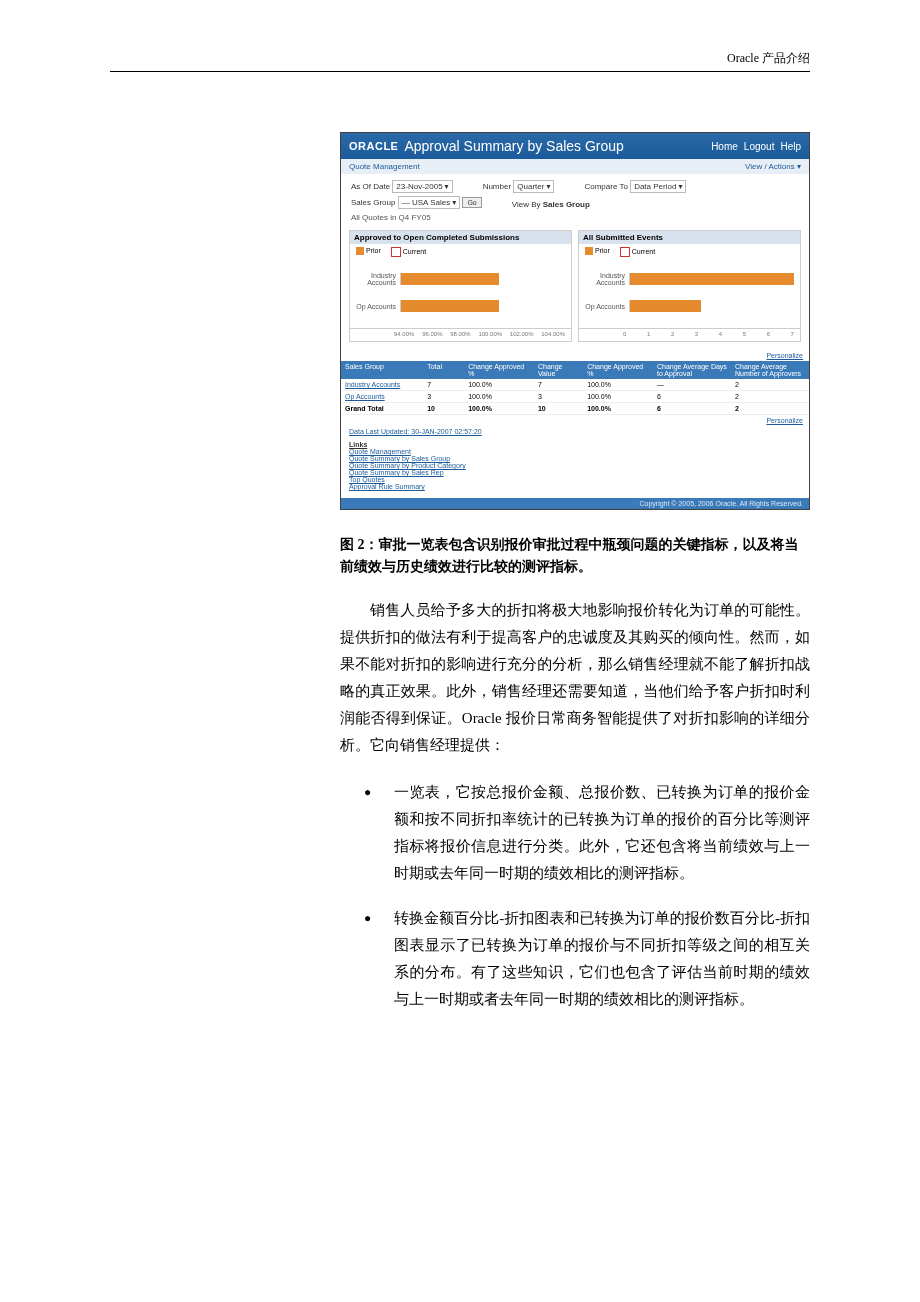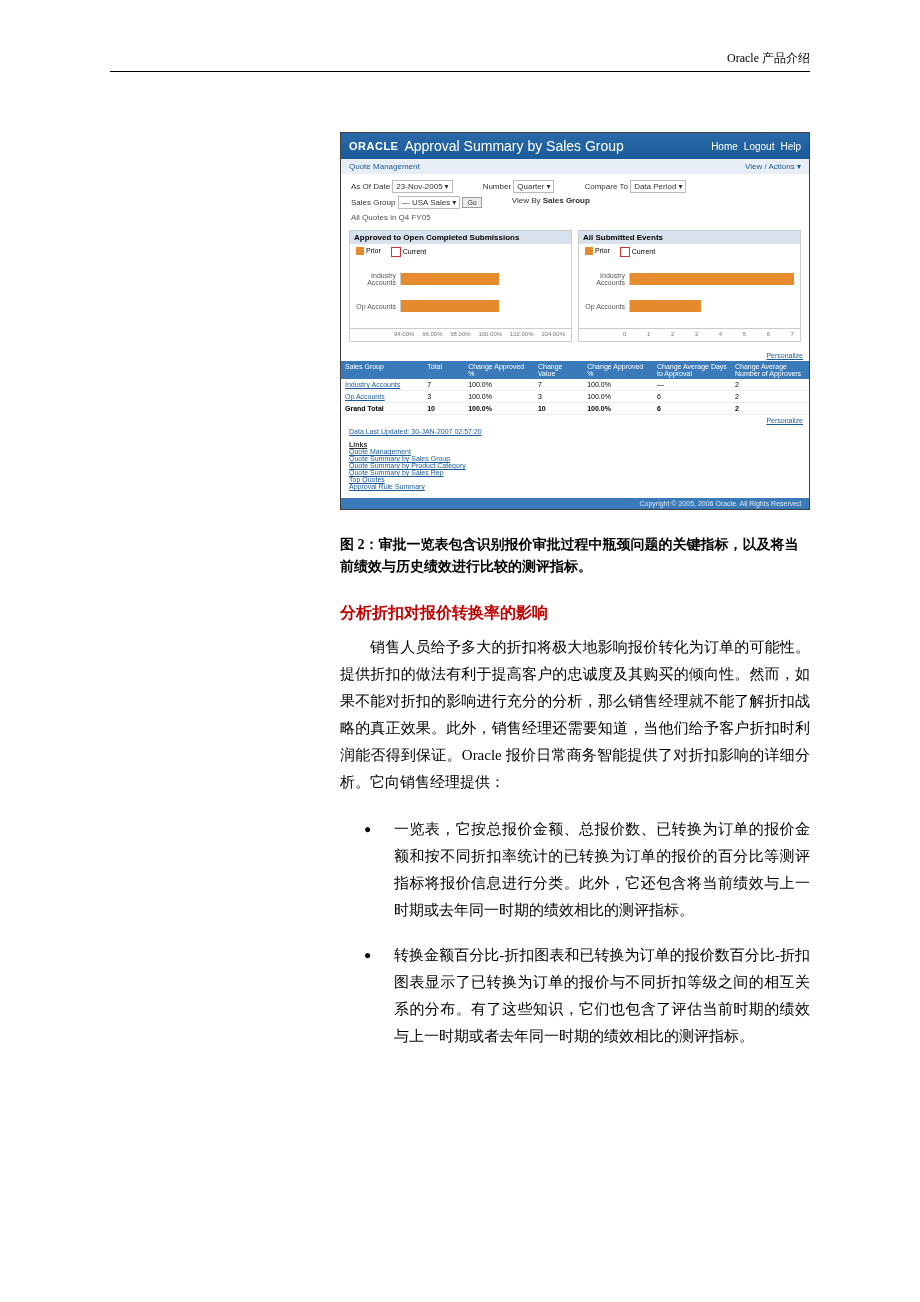--- a/index.html
+++ b/index.html
@@ -66,21 +66,21 @@
   }
   .ss-filters {
     padding: 6px 10px;
     font-size: 8px;
     color: #333;
   }
   .ss-filter-row {
     display: flex;
     gap: 30px;
     margin-bottom: 3px;
-    align-items: flex-start;
+    align-items: flex-end;
   }
   .ss-sel {
     border: 1px solid #bbb;
     background: #fff;
     padding: 1px 3px;
     display: inline-flex;
     align-items: center;
     gap: 2px;
   }
   .ss-go {
@@ -426,21 +426,20 @@
         <a>Top Quotes</a>
         <a>Approval Rule Summary</a>
       </div>
 
       <div class="ss-copy">Copyright © 2005, 2006 Oracle. All Rights Reserved.</div>
     </div>
 
     <div class="caption">图 2：审批一览表包含识别报价审批过程中瓶颈问题的关键指标，以及将当前绩效与历史绩效进行比较的测评指标。</div>
 
 
-    <div class="section-title">分析折扣对报价转换率的影响</div>
 
     <div class="para">销售人员给予多大的折扣将极大地影响报价转化为订单的可能性。提供折扣的做法有利于提高客户的忠诚度及其购买的倾向性。然而，如果不能对折扣的影响进行充分的分析，那么销售经理就不能了解折扣战略的真正效果。此外，销售经理还需要知道，当他们给予客户折扣时利润能否得到保证。Oracle 报价日常商务智能提供了对折扣影响的详细分析。它向销售经理提供：</div>
 
     <ul class="bullets">
       <li>一览表，它按总报价金额、总报价数、已转换为订单的报价金额和按不同折扣率统计的已转换为订单的报价的百分比等测评指标将报价信息进行分类。此外，它还包含将当前绩效与上一时期或去年同一时期的绩效相比的测评指标。</li>
       <li>转换金额百分比-折扣图表和已转换为订单的报价数百分比-折扣图表显示了已转换为订单的报价与不同折扣等级之间的相互关系的分布。有了这些知识，它们也包含了评估当前时期的绩效与上一时期或者去年同一时期的绩效相比的测评指标。</li>
     </ul>
 
   </div>
 </div>

